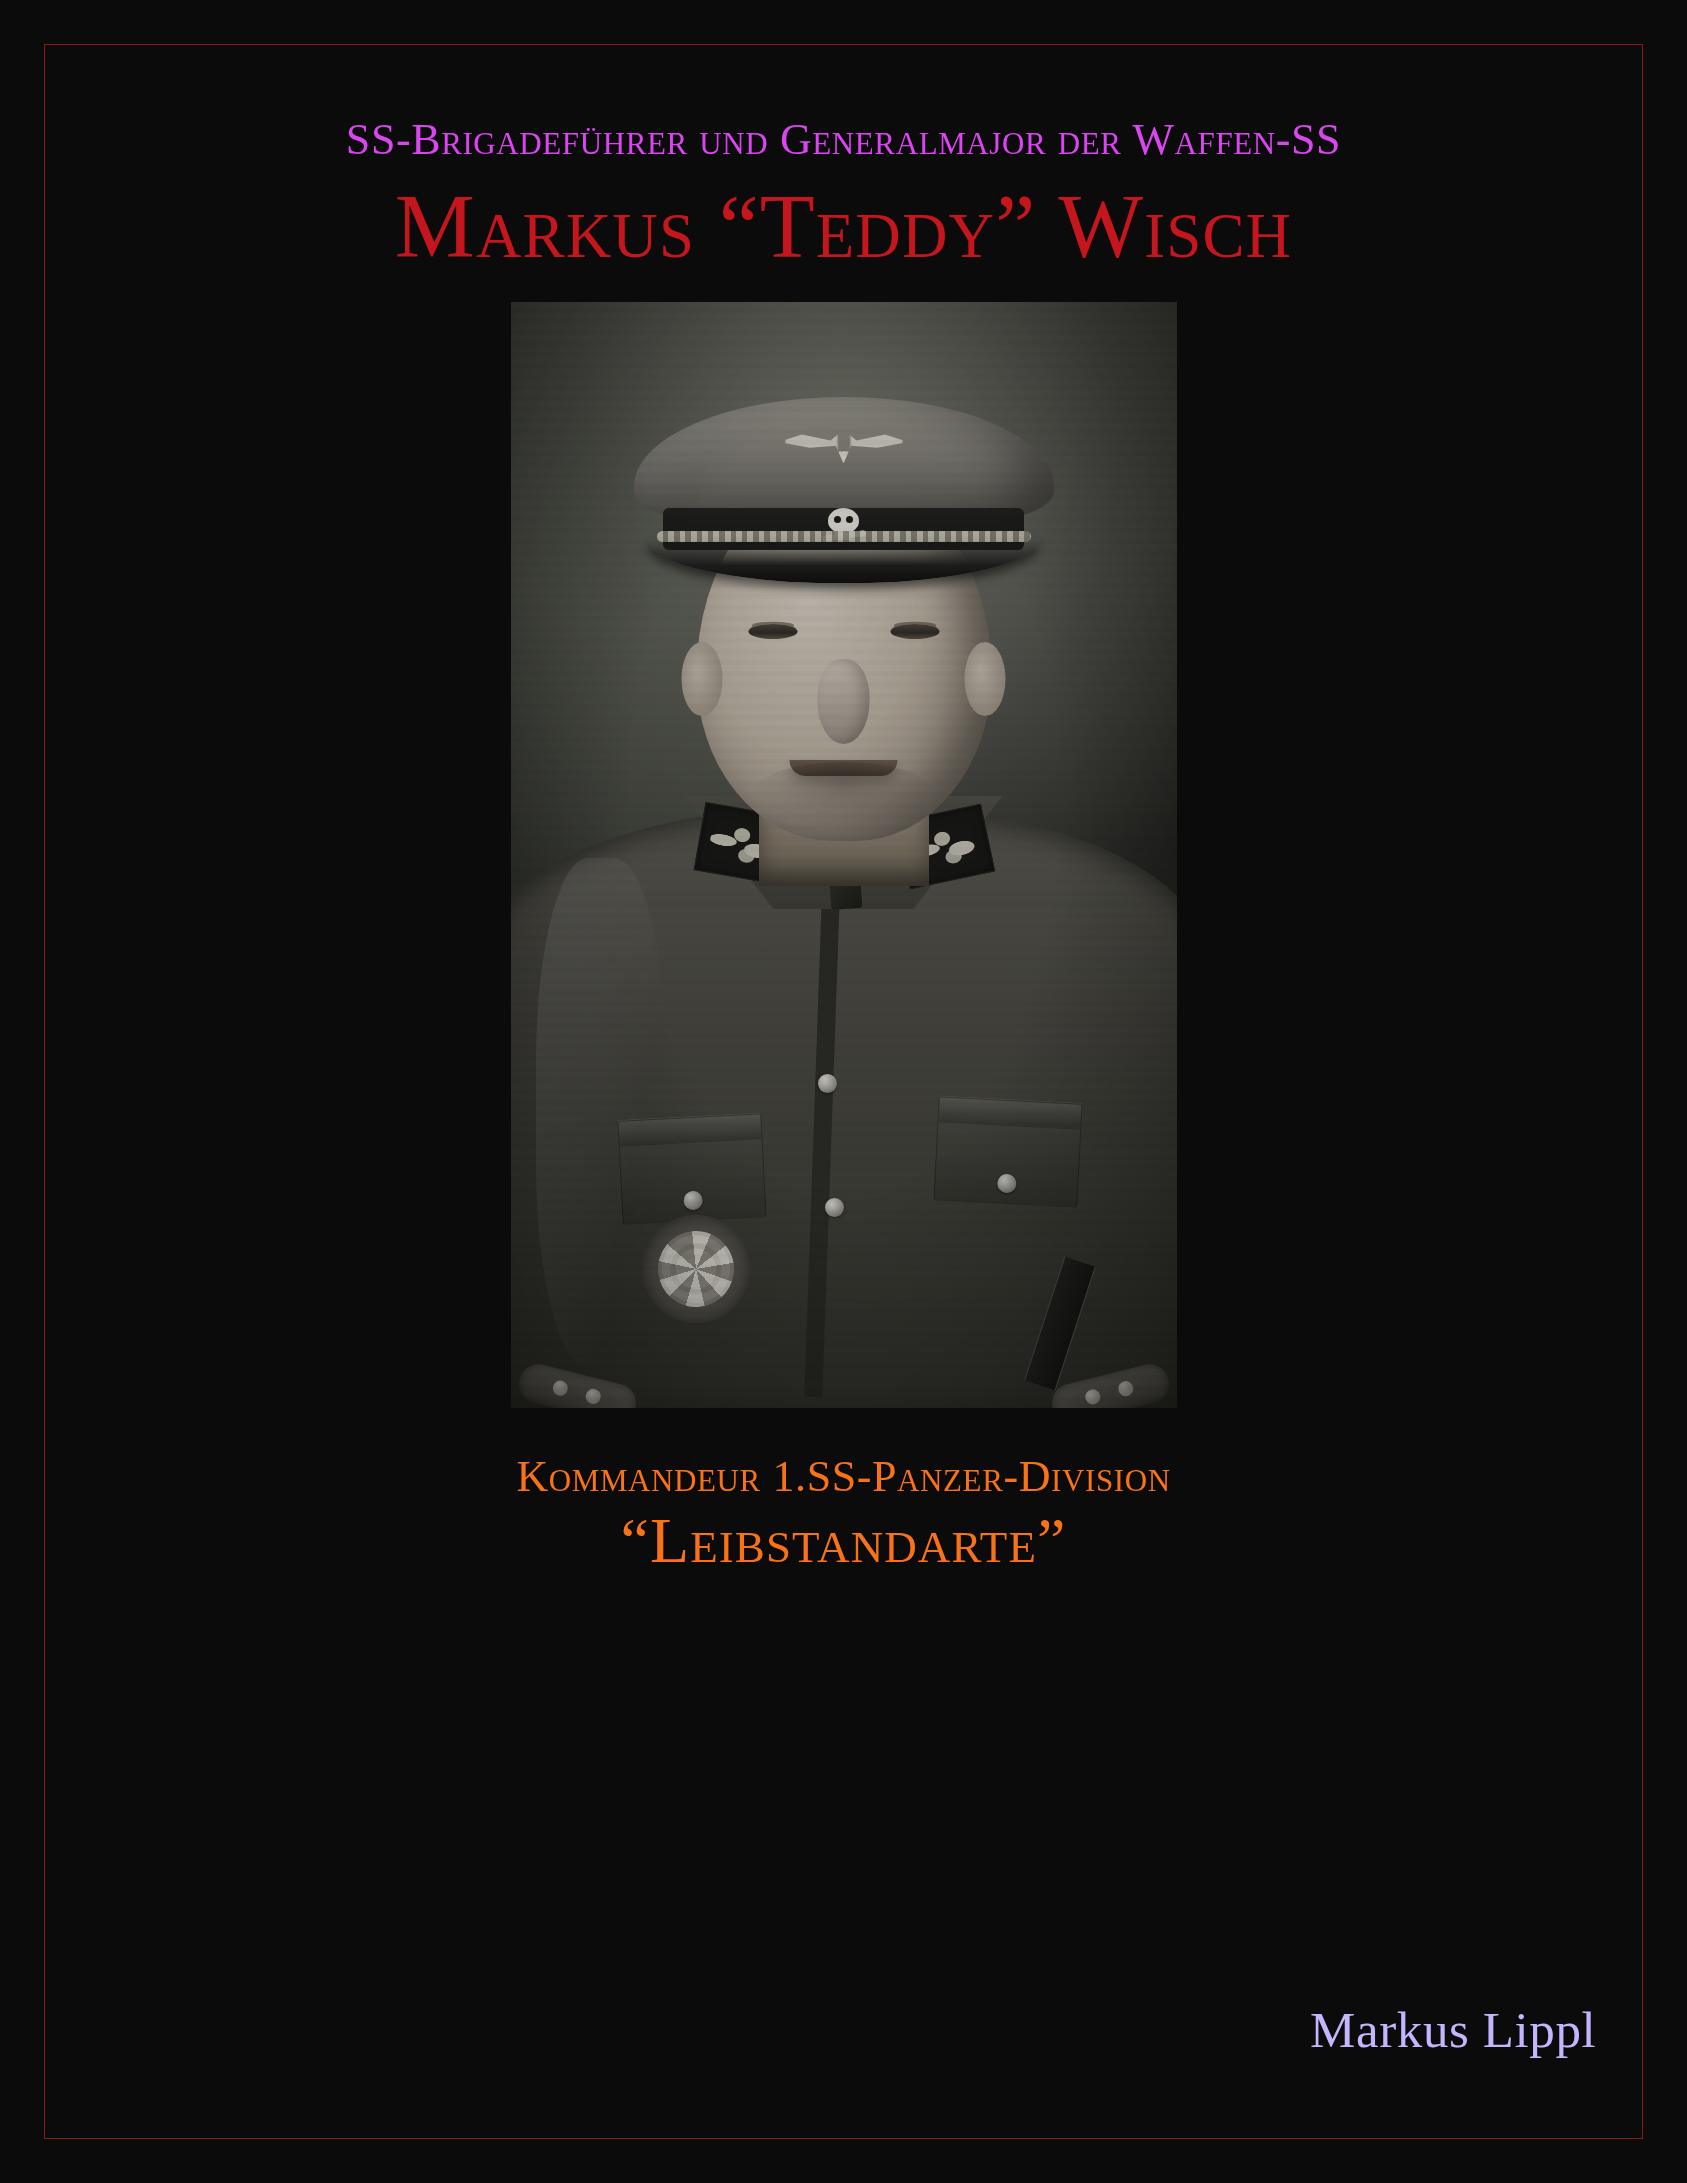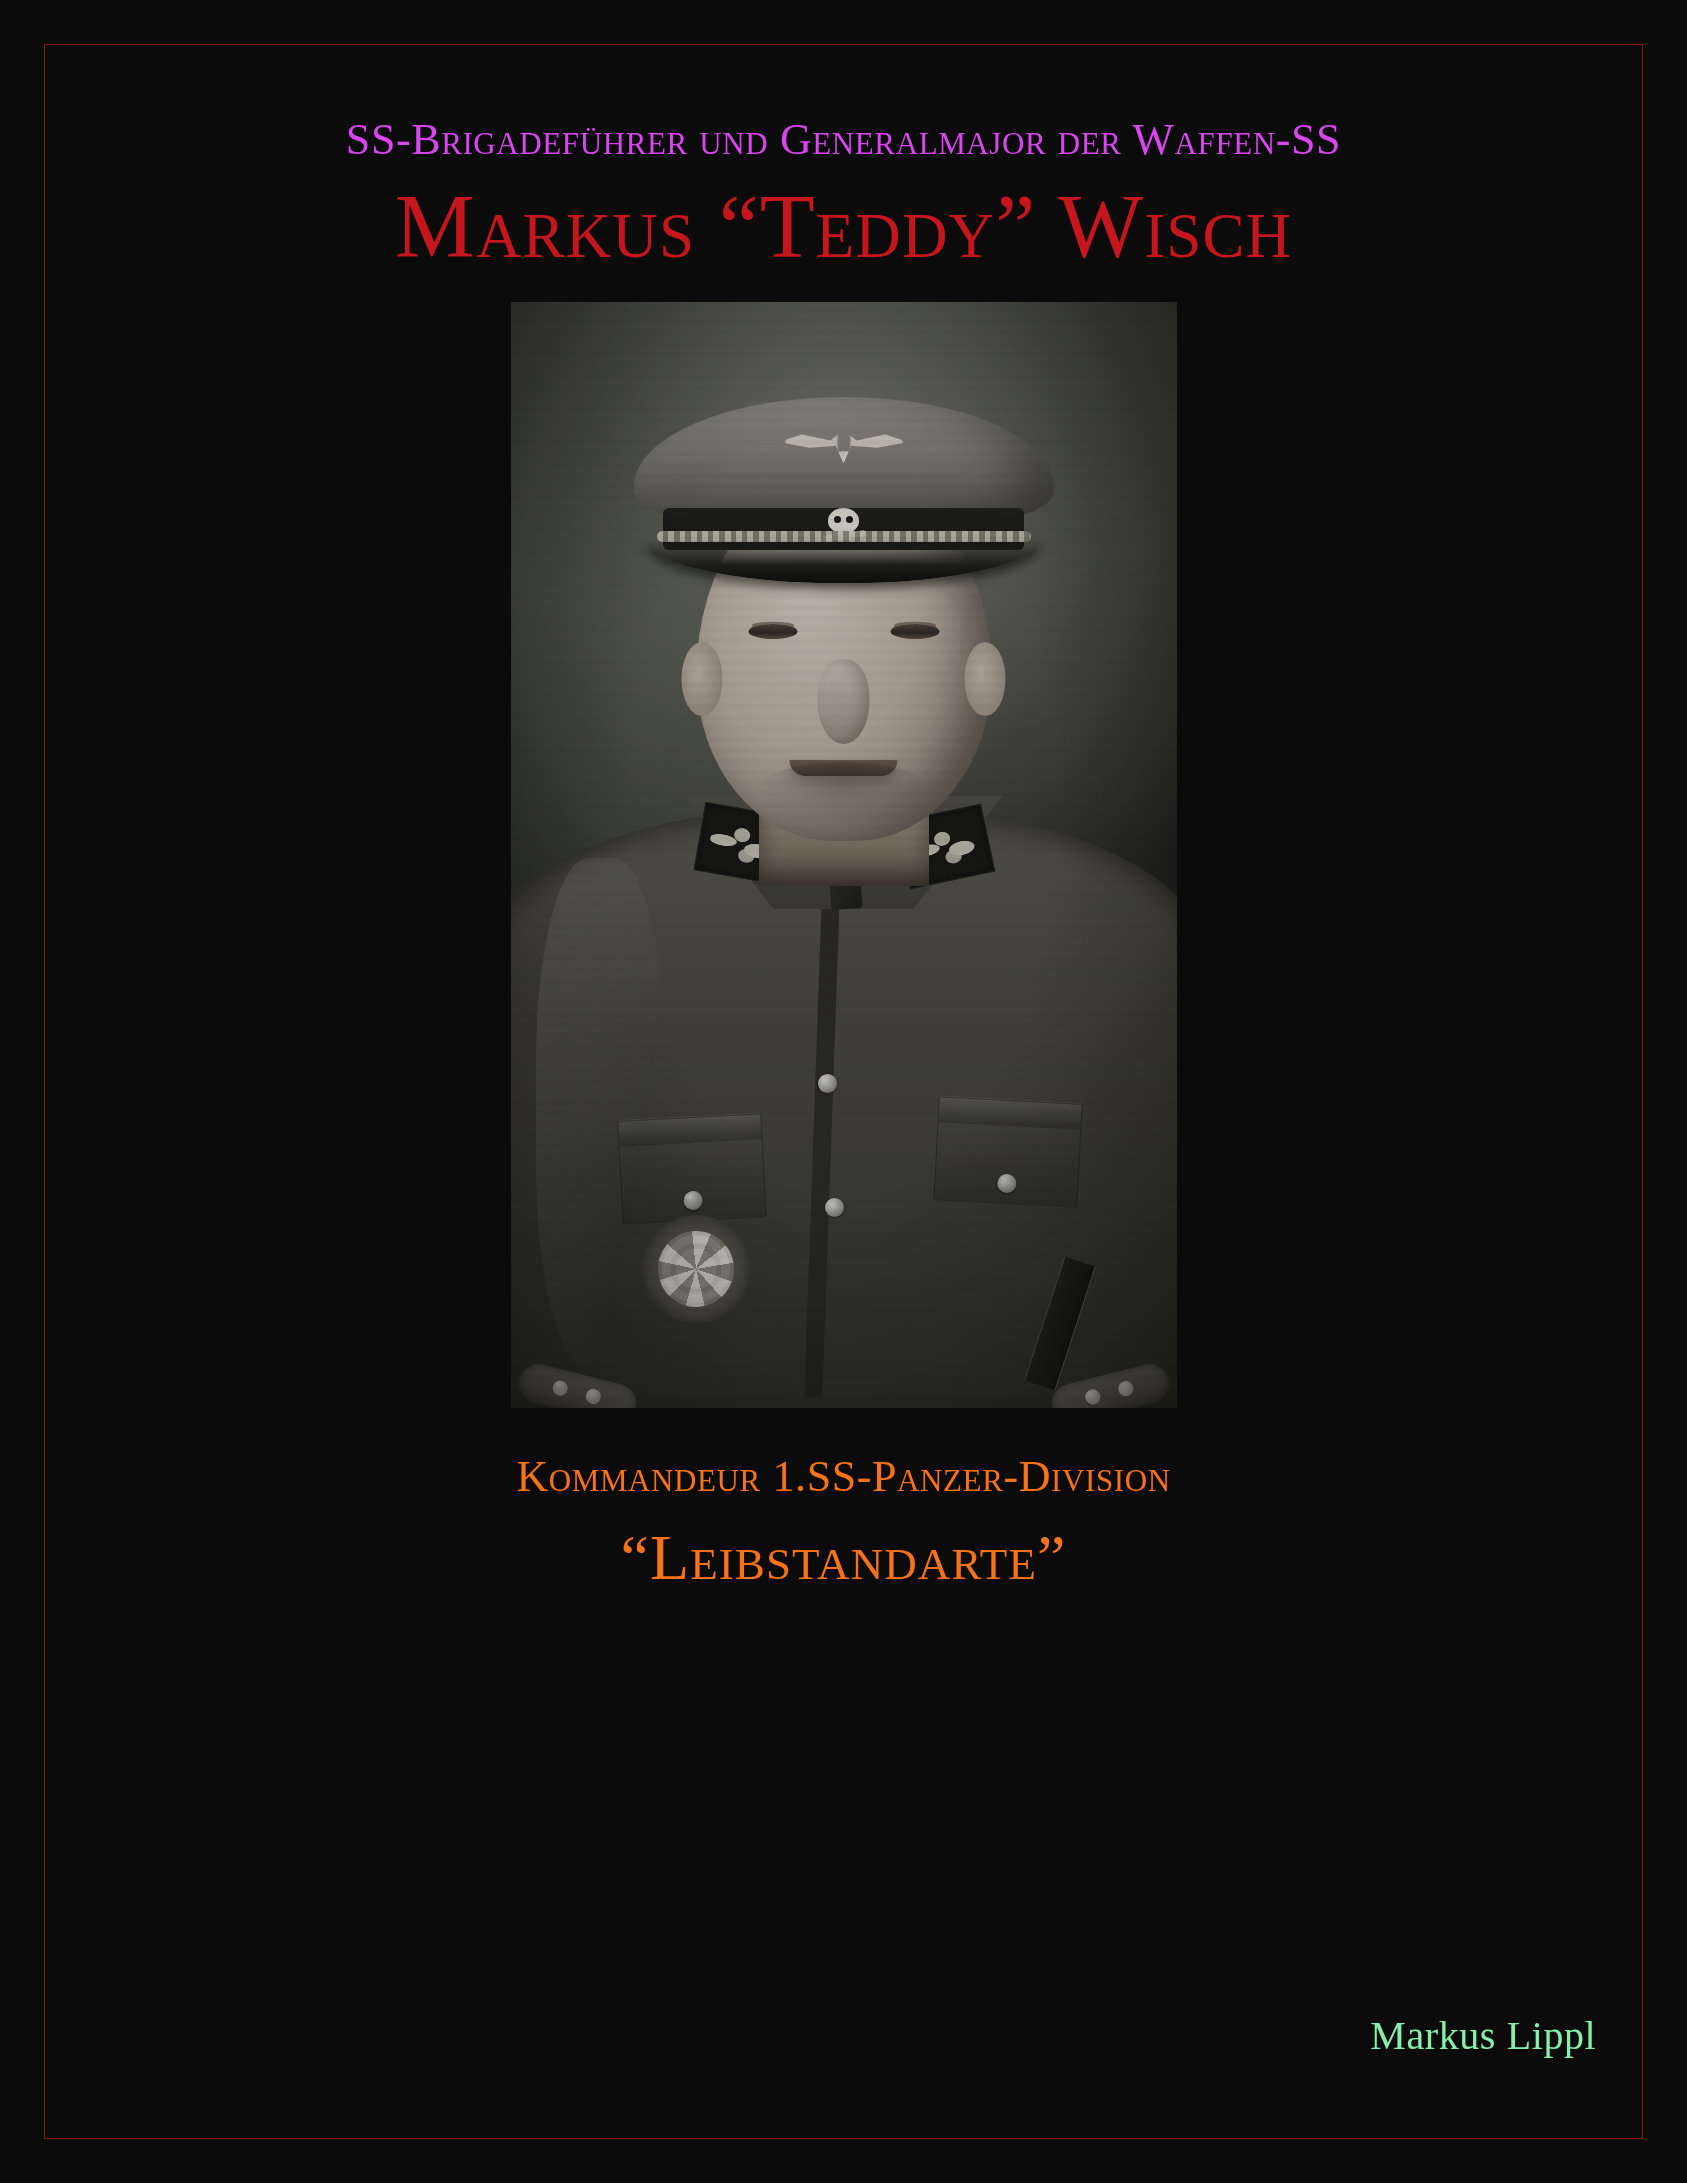--- a/index.html
+++ b/index.html
@@ -490,21 +490,21 @@
     font-size: 44px;
     line-height: 1.12;
     font-variant: small-caps;
     margin: 44px 0 0 0;
     letter-spacing: 0.6px;
   }
   .command .big {
     display: block;
     font-size: 64px;
     letter-spacing: 1.1px;
-    margin-top: 21px;
+    margin-top: 4px;
   }
 
   
   .footer {
     position: absolute;
     left: 0;
     right: 0;
     bottom: 32px;
     height: 108px;
   }
@@ -549,22 +549,22 @@
   .pub-name {
     color: #f0eee9;
     font-size: 49px;
     letter-spacing: 0.6px;
     font-family: "Liberation Serif", serif;
   }
   .author {
     position: absolute;
     right: 5.7px;
     bottom: 6.8px;
-    color: #86efac;
-    font-size: 40px;
+    color: #c4b5fd;
+    font-size: 51px;
     letter-spacing: 0.6px;
   }
 </style>
 </head>
 <body>
 
 <div class="cover">
 
   <div class="frame"></div>
 

